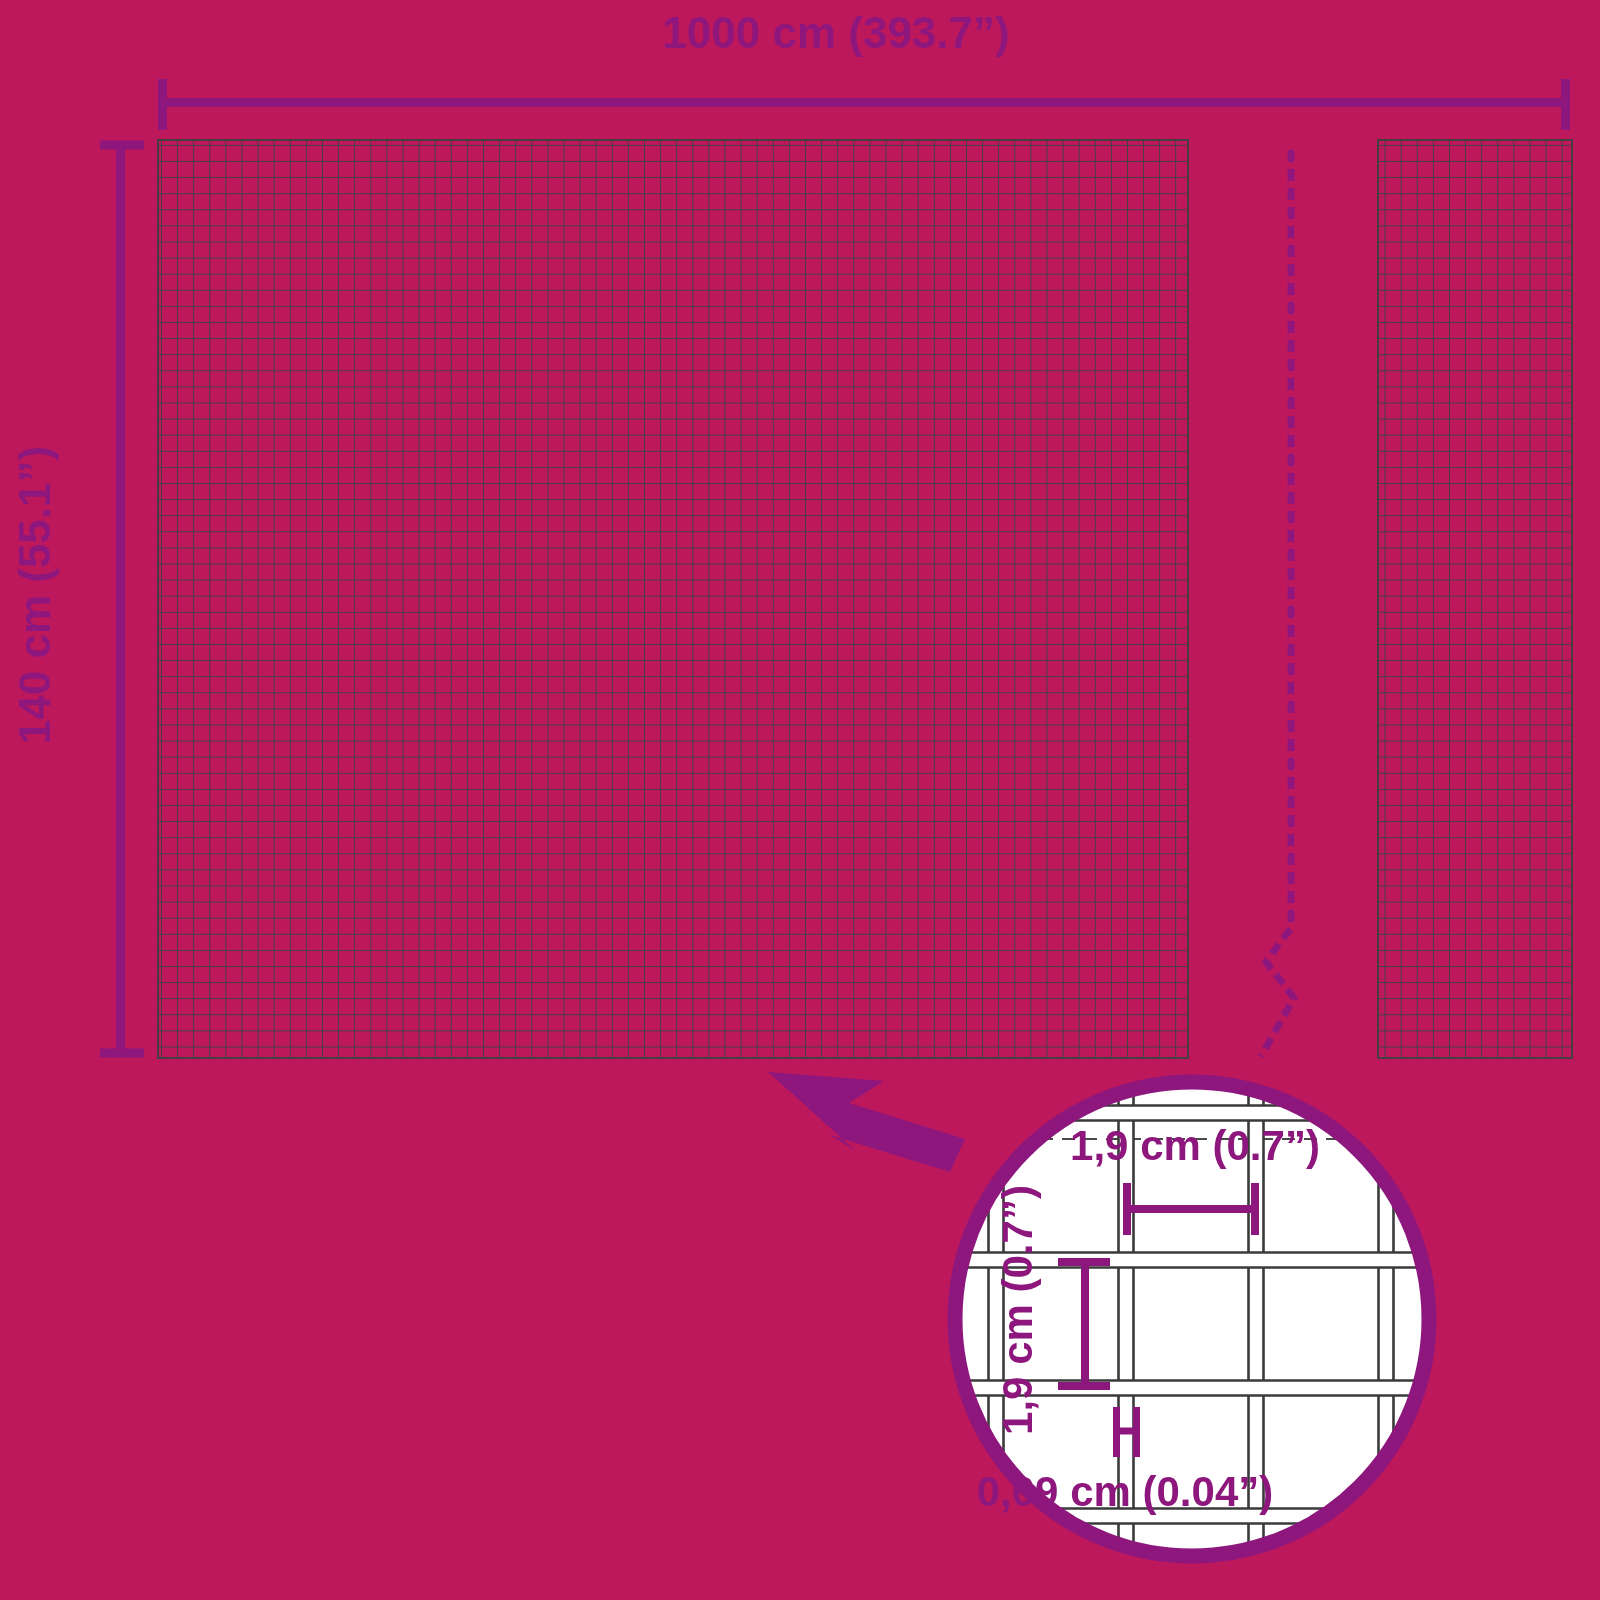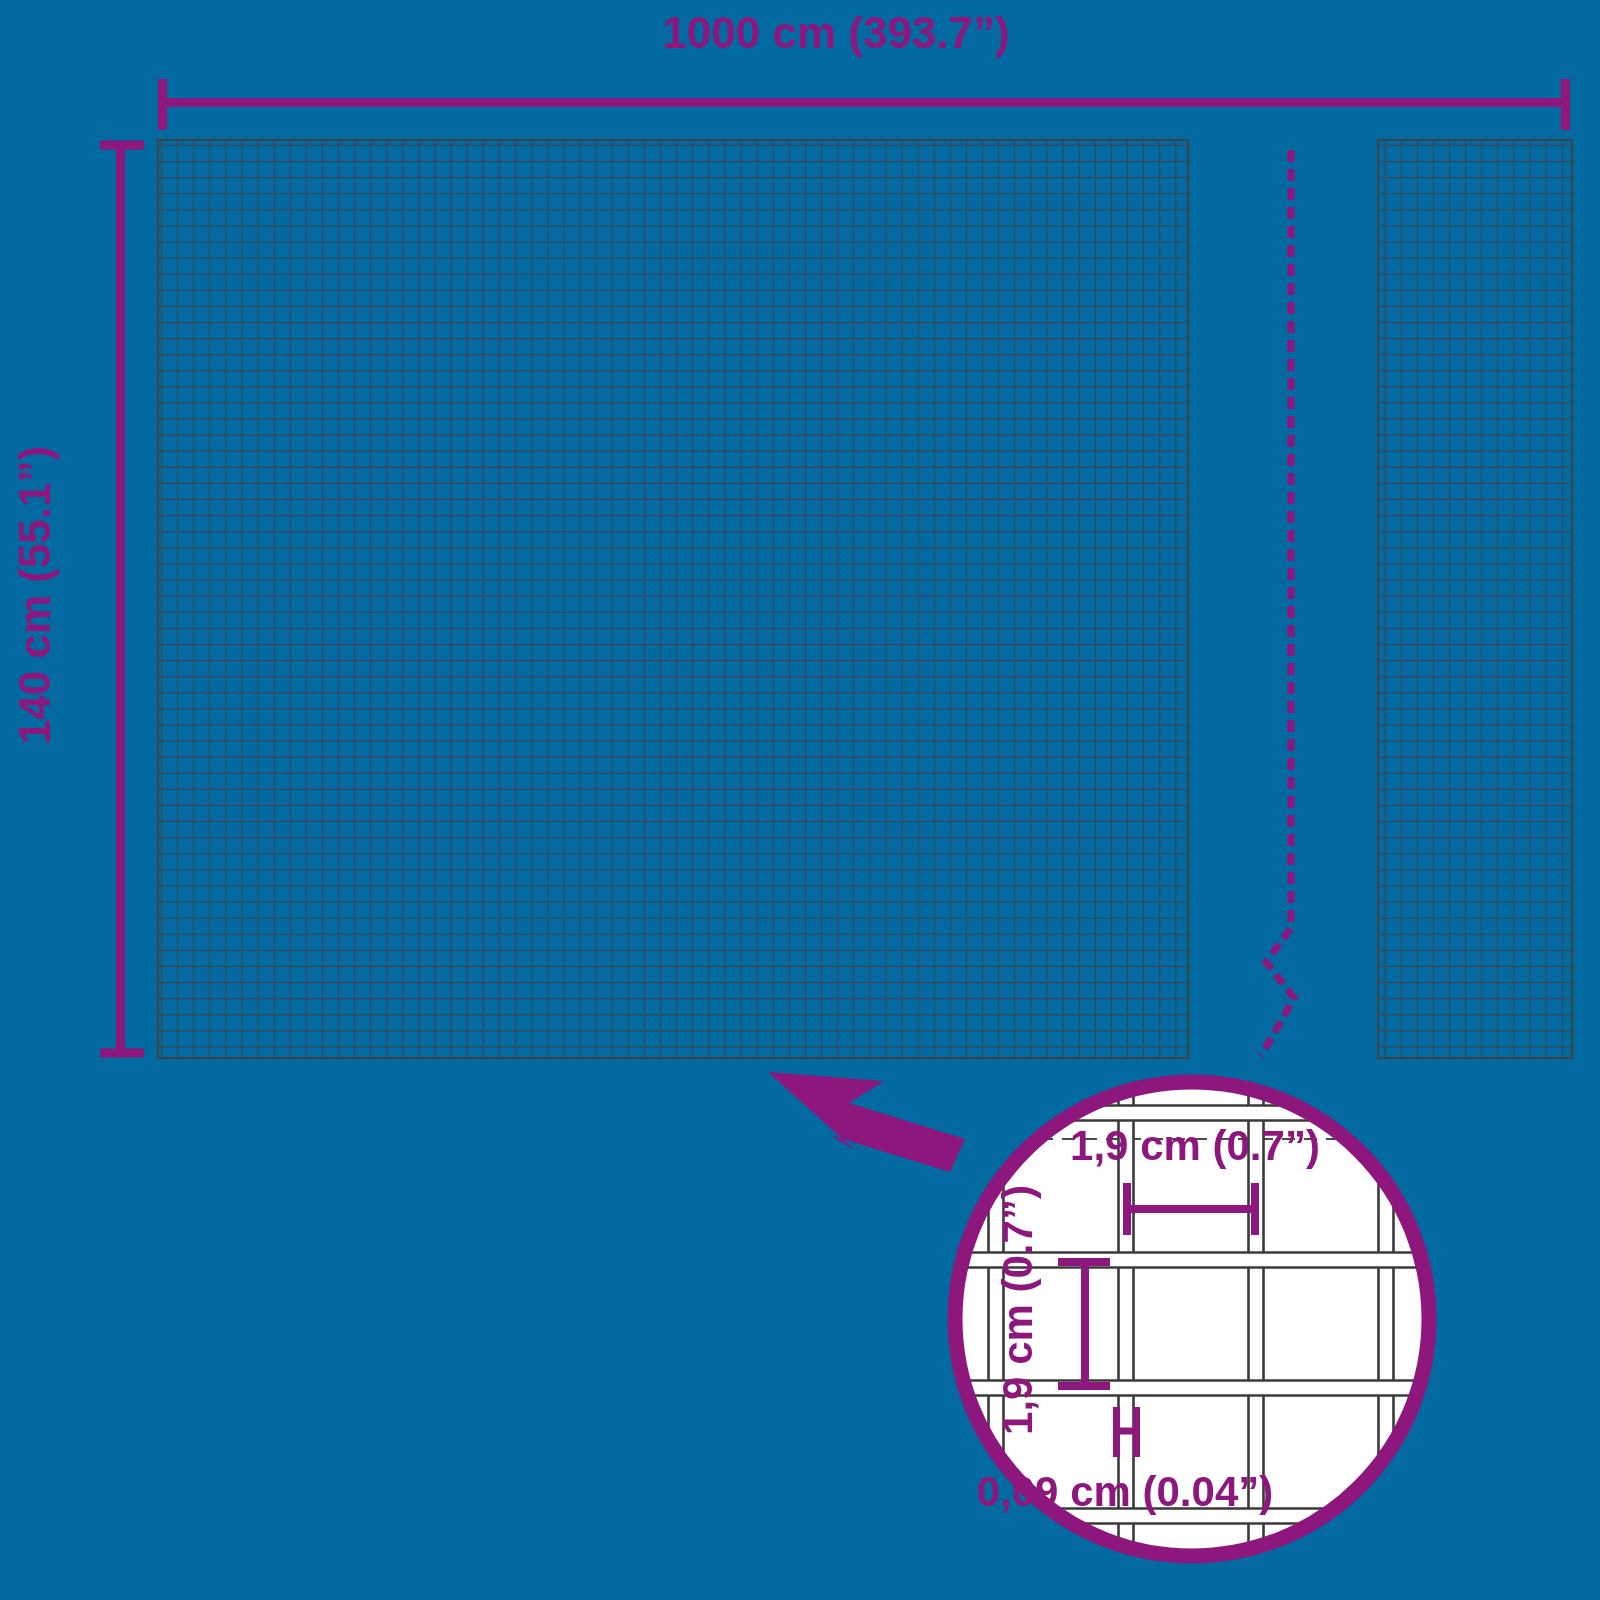--- a/index.html
+++ b/index.html
@@ -1,16 +1,16 @@
 <!DOCTYPE html>
 <html style="--accent: #8E177E; --grid: #414141;"><head>
 <meta charset="utf-8">
 <style>
   html,body{margin:0;padding:0;background:#ffffff;}
-  .page{position:relative;width:1600px;height:1600px;background:#0369a1;overflow:hidden;}
+  .page{position:relative;width:1600px;height:1600px;background:#be185d;overflow:hidden;}
   text{font-family:"Liberation Sans","DejaVu Sans",sans-serif;font-weight:700;}
   .dim-text{font-size:44px;}
   .detail-text{font-size:42px;}
   .accent-fill{fill:var(--accent,#8E177E);}
   .accent-stroke{stroke:var(--accent,#8E177E);fill:none;}
   .grid-stroke{stroke:var(--grid,#414141);}
   .wire-edge{stroke:#3a3a3a;stroke-width:2.6;}
   .wire-fill{fill:#ffffff;}
   .thin-dash{stroke:#4a4a4a;stroke-width:2.2;stroke-dasharray:13 9;fill:none;}
 </style>

